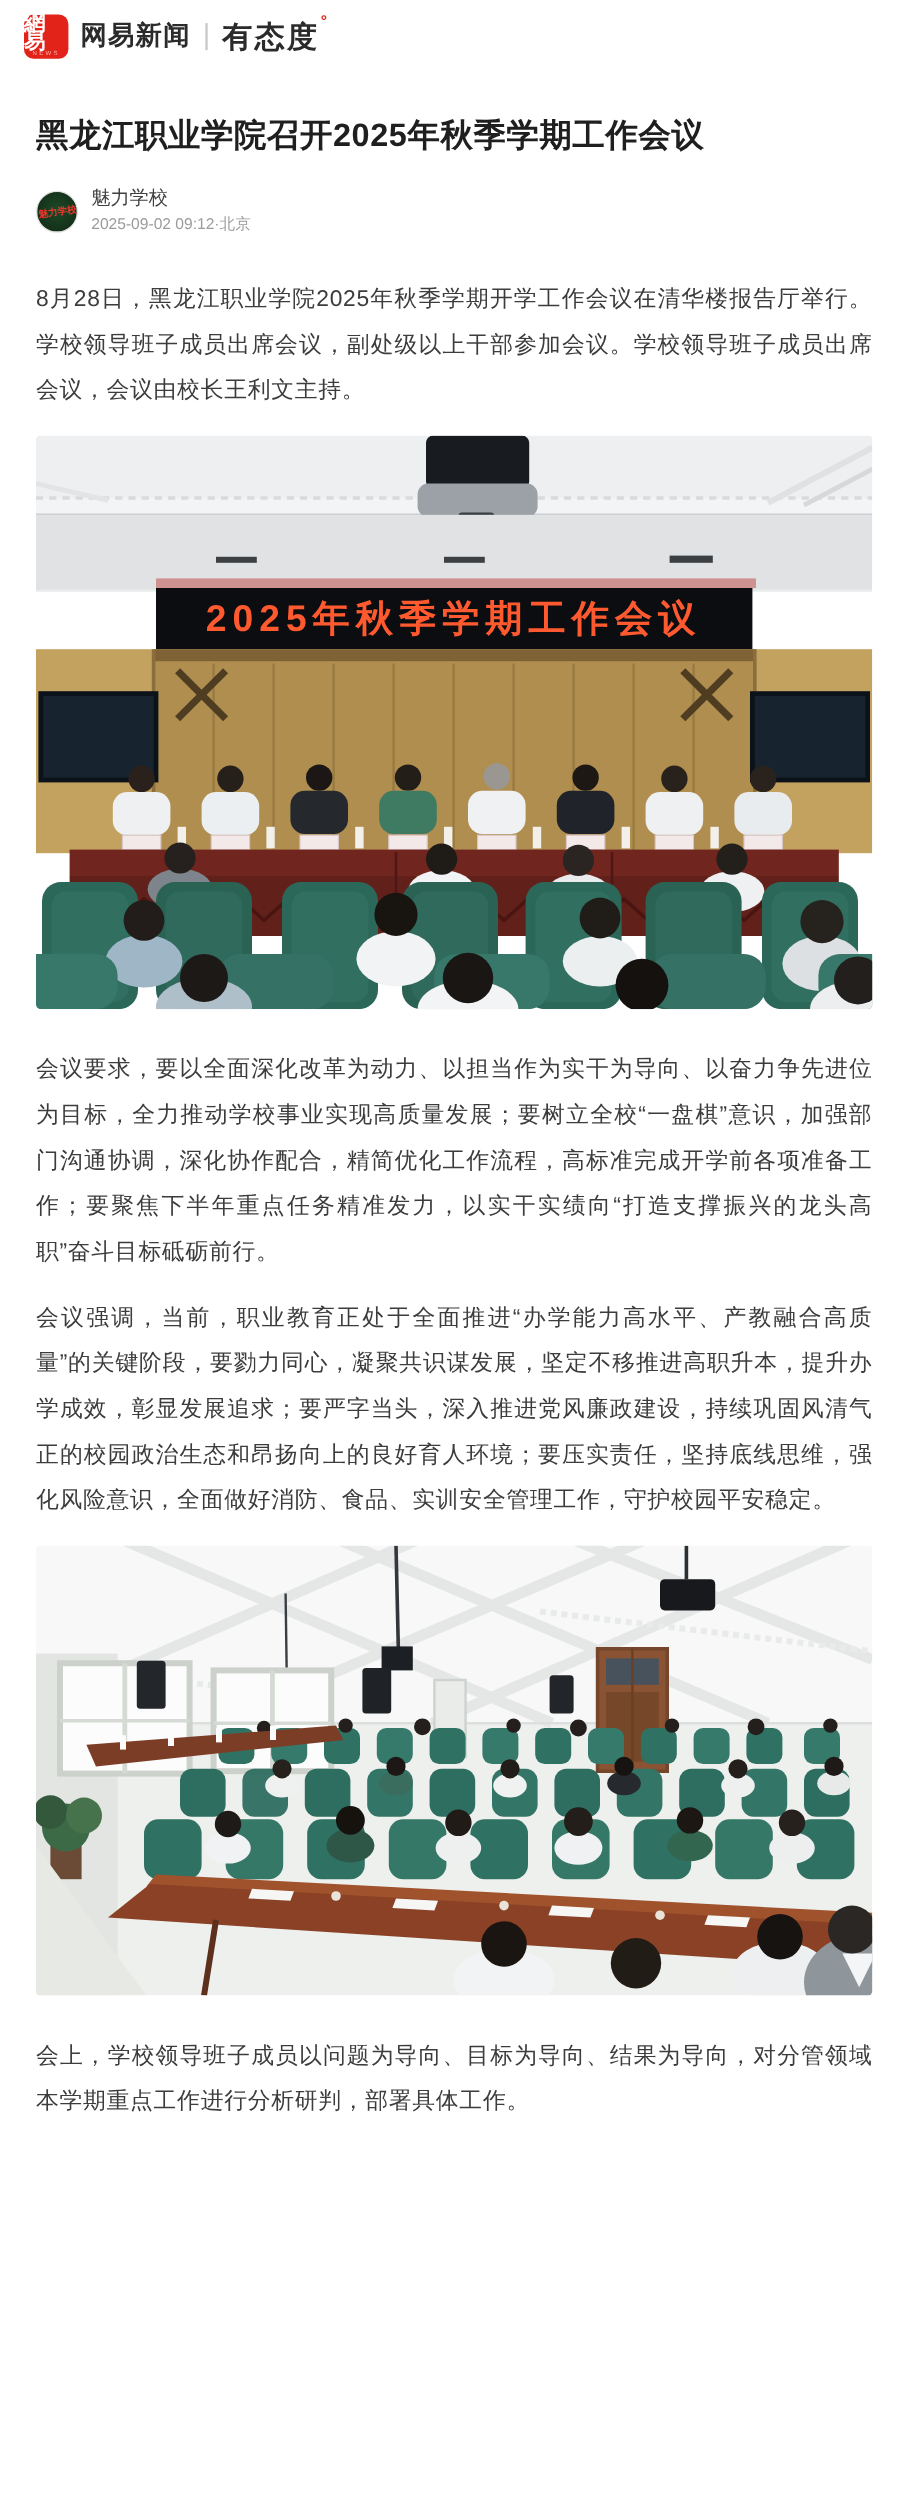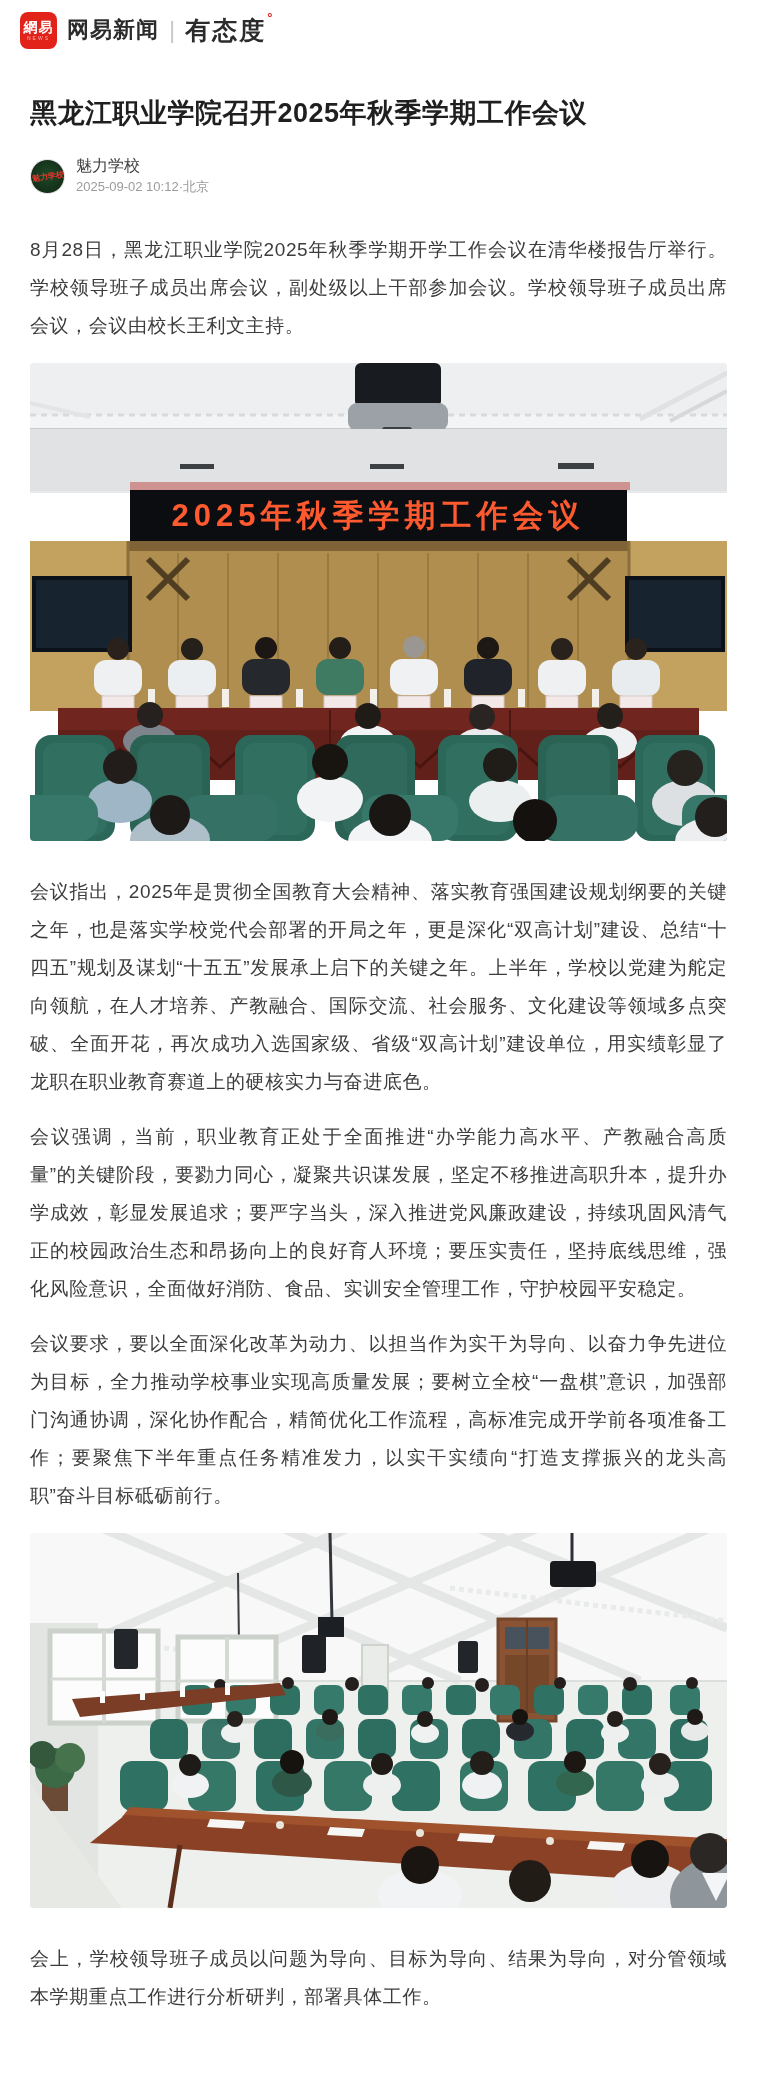--- a/index.html
+++ b/index.html
@@ -2,21 +2,21 @@
 <html><head>
 <meta charset="utf-8">
 <style>
   html,body{margin:0;padding:0;background:#ffffff;}
   body{width:757px;font-family:"Liberation Sans","DejaVu Sans",sans-serif;color:#333;}
   .page{width:757px;overflow:hidden;background:#fff;}
 
   
   .site-header{display:flex;align-items:center;padding:8px 0 0 20px;height:44px;}
   .logo-box{width:37px;height:37px;background:#e2231a;border-radius:8px;display:flex;flex-direction:column;align-items:center;justify-content:center;flex:0 0 auto;}
-  .logo-cn{color:#fff;font-size:14px;font-weight:700;line-height:15px;letter-spacing:1px;}
+  .logo-cn{color:#fff;font-size:18px;font-weight:700;line-height:15px;letter-spacing:1px;}
   .logo-en{color:#ffb3ad;font-size:5px;letter-spacing:2px;line-height:6px;}
   .brand{margin-left:10px;font-size:22px;font-weight:800;color:#2b2b2b;letter-spacing:1px;}
   .brand-divider{margin:0 10px;color:#c9c9c9;font-size:24px;font-weight:300;}
   .slogan{font-size:25px;font-weight:800;color:#2b2b2b;letter-spacing:2px;position:relative;}
   .slogan-mark{color:#e2231a;font-size:13px;font-weight:700;vertical-align:top;position:relative;top:-4px;left:1px;}
 
   
   .article{padding:0 30px;}
   .article-title{margin:44px 0 0;font-size:27px;line-height:34px;font-weight:800;color:#1f1f1f;letter-spacing:0.5px;}
 
@@ -51,21 +51,21 @@
   <div class="article">
 
     <h1 class="article-title">黑龙江职业学院召开2025年秋季学期工作会议</h1>
 
     <div class="author-row">
       <div class="avatar">
         <span>魅力学校</span>
       </div>
       <div class="author-meta">
         <div class="author-name">魅力学校</div>
-        <div class="author-time">2025-09-02 10:12·北京</div>
+        <div class="author-time">2025-09-02 09:12·北京</div>
       </div>
     </div>
 
     <div class="article-body">
 
       <p>8月28日，黑龙江职业学院2025年秋季学期开学工作会议在清华楼报告厅举行。学校领导班子成员出席会议，副处级以上干部参加会议。学校领导班子成员出席会议，会议由校长王利文主持。</p>
 
       <figure class="photo" style="margin-left:0;margin-right:0;">
         <svg viewBox="0 0 697 478" height="478" preserveAspectRatio="none">
 
@@ -236,23 +236,22 @@
               <circle cx="140" cy="452" r="20" fill="#1d1916"></circle>
             <ellipse cx="360" cy="478" rx="42" ry="24" fill="#f3f4f5"></ellipse>
               <circle cx="360" cy="452" r="21" fill="#1a1613"></circle>
             <circle cx="505" cy="458" r="22" fill="#15110e"></circle>
             <ellipse cx="685" cy="478" rx="40" ry="24" fill="#eceeef"></ellipse>
               <circle cx="685" cy="454" r="20" fill="#231f1c"></circle>
           </g>
         </svg>
       </figure>
 
-      <p>会议指出，2025年是贯彻全国教育大会精神、落实教育强国建设规划纲要的关键之年，也是落实学校党代会部署的开局之年，更是深化“双高计划”建设、总结“十四五”规划及谋划“十五五”发展承上启下的关键之年。上半年，学校以党建为舵定向领航，在人才培养、产教融合、国际交流、社会服务、文化建设等领域多点突破、全面开花，再次成功入选国家级、省级“双高计划”建设单位，用实绩彰显了龙职在职业教育赛道上的硬核实力与奋进底色。</p>
+      <p>会议要求，要以全面深化改革为动力、以担当作为实干为导向、以奋力争先进位为目标，全力推动学校事业实现高质量发展；要树立全校“一盘棋”意识，加强部门沟通协调，深化协作配合，精简优化工作流程，高标准完成开学前各项准备工作；要聚焦下半年重点任务精准发力，以实干实绩向“打造支撑振兴的龙头高职”奋斗目标砥砺前行。</p>
       <p>会议强调，当前，职业教育正处于全面推进“办学能力高水平、产教融合高质量”的关键阶段，要勠力同心，凝聚共识谋发展，坚定不移推进高职升本，提升办学成效，彰显发展追求；要严字当头，深入推进党风廉政建设，持续巩固风清气正的校园政治生态和昂扬向上的良好育人环境；要压实责任，坚持底线思维，强化风险意识，全面做好消防、食品、实训安全管理工作，守护校园平安稳定。</p>
-      <p>会议要求，要以全面深化改革为动力、以担当作为实干为导向、以奋力争先进位为目标，全力推动学校事业实现高质量发展；要树立全校“一盘棋”意识，加强部门沟通协调，深化协作配合，精简优化工作流程，高标准完成开学前各项准备工作；要聚焦下半年重点任务精准发力，以实干实绩向“打造支撑振兴的龙头高职”奋斗目标砥砺前行。</p>
 
       <figure class="photo">
         <svg viewBox="0 0 697 375" height="375" preserveAspectRatio="none">
           <rect x="0" y="0" width="697" height="375" fill="#eef0ee"></rect>
 
           <rect x="0" y="0" width="697" height="148" fill="#f7f8f7"></rect>
           <g stroke="#e4e7e6" stroke-width="9">
             <line x1="-30" y1="148" x2="330" y2="-10"></line>
             <line x1="150" y1="148" x2="520" y2="-10"></line>
             <line x1="330" y1="148" x2="680" y2="-5"></line>

